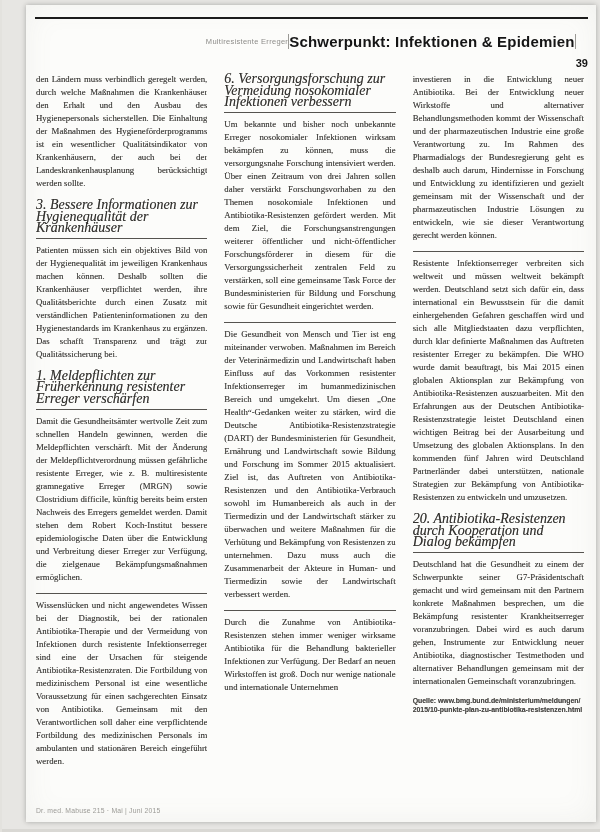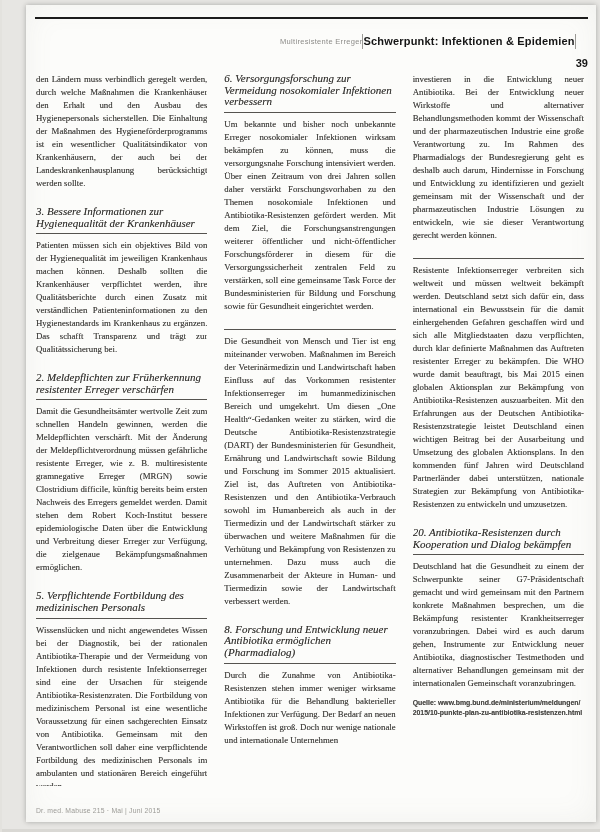--- a/index.html
+++ b/index.html
@@ -16,38 +16,38 @@
   .topline{
     position:absolute;left:9px;right:8px;top:12px;height:2px;background:#1c1c1c;
   }
   header.pagehead{
     position:absolute;left:9px;right:8px;top:26px;height:20px;
     display:flex;align-items:center;justify-content:flex-end;
     font-family:"Liberation Sans", sans-serif;
   }
   .kicker{font-size:7.5px;color:#8d8c89;letter-spacing:.3px;}
   .vsep{width:1px;height:15px;background:#9a9995;}
-  .headtitle{font-size:11px;font-weight:bold;color:#151515;letter-spacing:.2px;}
+  .headtitle{font-size:15px;font-weight:bold;color:#151515;letter-spacing:.2px;}
   .pagenum{font-size:11px;font-weight:bold;color:#151515;margin-top:43px;}
   main.columns{
     position:absolute;left:10px;right:12px;top:68px;bottom:36px;
     display:flex;gap:17px;
   }
   .col{
     flex:1 1 0;overflow:hidden;
     color:#3e3d3a;
     font-size:8.8px;line-height:13px;
     text-align:justify;
     hyphens:auto;-webkit-hyphens:auto;
     text-shadow:0 0 .4px rgba(62,61,58,.55);
   }
   .col p{margin:0 0 3px 0;}
-  .sec-head{margin-top:16px;}
+  .sec-head{margin-top:9px;}
   .sec-head h2{
-    margin:0;font-size:11px;line-height:11.6px;
+    margin:0;font-size:14px;line-height:11.6px;
     font-style:italic;font-weight:normal;color:#33322f;
     text-align:left;
   }
   .rule{height:0;border-top:1px solid #55534f;margin:4px 0 5px 0;}
   .source{
     margin-top:8px;
     font-family:"Liberation Sans", sans-serif;
     font-size:6.9px;line-height:9.5px;font-weight:bold;
     color:#4a4946;text-align:left;word-break:break-all;
   }
@@ -77,43 +77,41 @@
   <main class="columns">
 
     <section class="col">
       <p>den Ländern muss verbindlich geregelt werden, durch welche Maßnahmen die Krankenhäuser den Erhalt und den Ausbau des Hygienepersonals sicherstellen. Die Einhaltung der Maßnahmen des Hygieneförderprogramms ist ein wesentlicher Qualitätsindikator von Krankenhäusern, der auch bei der Landeskrankenhausplanung berücksichtigt werden sollte.</p>
       <div class="sec-head">
         <h2>3. Bessere Informationen zur Hygienequalität der Krankenhäuser</h2>
         <div class="rule"></div>
       </div>
       <p>Patienten müssen sich ein objektives Bild von der Hygienequalität im jeweiligen Krankenhaus machen können. Deshalb sollten die Krankenhäuser verpflichtet werden, ihre Qualitätsberichte durch einen Zusatz mit verständlichen Patienteninformationen zu den Hygienestandards im Krankenhaus zu ergänzen. Das schafft Transparenz und trägt zur Qualitätssicherung bei.</p>
       <div class="sec-head">
-        <h2>2. Meldepflichten zur Früherkennung resistenter Erreger verschärfen</h2>
+        <h2>1. Meldepflichten zur Früherkennung resistenter Erreger verschärfen</h2>
         <div class="rule"></div>
       </div>
       <p>Damit die Gesundheitsämter wertvolle Zeit zum schnellen Handeln gewinnen, werden die Meldepflichten verschärft. Mit der Änderung der Meldepflichtverordnung müssen gefährliche resistente Erreger, wie z. B. multiresistente gramnegative Erreger (MRGN) sowie Clostridium difficile, künftig bereits beim ersten Nachweis des Erregers gemeldet werden. Damit stehen dem Robert Koch-Institut bessere epidemiologische Daten über die Entwicklung und Verbreitung dieser Erreger zur Verfügung, die zielgenaue Bekämpfungsmaßnahmen ermöglichen.</p>
       <div class="sec-head">
-        <h2>5. Verpflichtende Fortbildung des medizinischen Personals</h2>
         <div class="rule"></div>
       </div>
       <p>Wissenslücken und nicht angewendetes Wissen bei der Diagnostik, bei der rationalen Antibiotika-Therapie und der Vermeidung von Infektionen durch resistente Infektionserreger sind eine der Ursachen für steigende Antibiotika-Resistenzraten. Die Fortbildung von medizinischem Personal ist eine wesentliche Voraussetzung für einen sachgerechten Einsatz von Antibiotika. Gemeinsam mit den Verantwortlichen soll daher eine verpflichtende Fortbildung des medizinischen Personals im ambulanten und stationären Bereich eingeführt werden.</p>
     </section>
 
     <section class="col">
       <div class="sec-head" style="margin-top:0">
         <h2>6. Versorgungsforschung zur Vermeidung nosokomialer Infektionen verbessern</h2>
         <div class="rule"></div>
       </div>
       <p>Um bekannte und bisher noch unbekannte Erreger nosokomialer Infektionen wirksam bekämpfen zu können, muss die versorgungsnahe Forschung intensiviert werden. Über einen Zeitraum von drei Jahren sollen daher verstärkt Forschungsvorhaben zu den Themen nosokomiale Infektionen und Antibiotika-Resistenzen gefördert werden. Mit dem Ziel, die Forschungsanstrengungen weiterer öffentlicher und nicht-öffentlicher Forschungsförderer in diesem für die Versorgungssicherheit zentralen Feld zu verstärken, soll eine gemeinsame Task Force der Bundesministerien für Bildung und Forschung sowie für Gesundheit eingerichtet werden.</p>
       <div class="sec-head">
         <div class="rule"></div>
       </div>
       <p>Die Gesundheit von Mensch und Tier ist eng miteinander verwoben. Maßnahmen im Bereich der Veterinärmedizin und Landwirtschaft haben Einfluss auf das Vorkommen resistenter Infektionserreger im humanmedizinischen Bereich und umgekehrt. Um diesen „One Health“-Gedanken weiter zu stärken, wird die Deutsche Antibiotika-Resistenzstrategie (DART) der Bundesministerien für Gesundheit, Ernährung und Landwirtschaft sowie Bildung und Forschung im Sommer 2015 aktualisiert. Ziel ist, das Auftreten von Antibiotika-Resistenzen und den Antibiotika-Verbrauch sowohl im Humanbereich als auch in der Tiermedizin und der Landwirtschaft stärker zu überwachen und weitere Maßnahmen für die Verhütung und Bekämpfung von Resistenzen zu unternehmen. Dazu muss auch die Zusammenarbeit der Akteure in Human- und Tiermedizin sowie der Landwirtschaft verbessert werden.</p>
       <div class="sec-head">
-        <h2>8. Forschung und Entwicklung neuer Antibiotika ermöglichen (Pharmadialog)</h2>
         <div class="rule"></div>
       </div>
       <p>Durch die Zunahme von Antibiotika-Resistenzen stehen immer weniger wirksame Antibiotika für die Behandlung bakterieller Infektionen zur Verfügung. Der Bedarf an neuen Wirkstoffen ist groß. Doch nur wenige nationale und internationale Unternehmen</p>
     </section>
 
     <section class="col">
       <p>investieren in die Entwicklung neuer Antibiotika. Bei der Entwicklung neuer Wirkstoffe und alternativer Behandlungsmethoden kommt der Wissenschaft und der pharmazeutischen Industrie eine große Verantwortung zu. Im Rahmen des Pharmadialogs der Bundesregierung geht es deshalb auch darum, Hindernisse in Forschung und Entwicklung zu identifizieren und gezielt gemeinsam mit der Wissenschaft und der pharmazeutischen Industrie Lösungen zu entwickeln, wie sie dieser Verantwortung gerecht werden können.</p>
       <div class="sec-head">
         <div class="rule"></div>
       </div>

